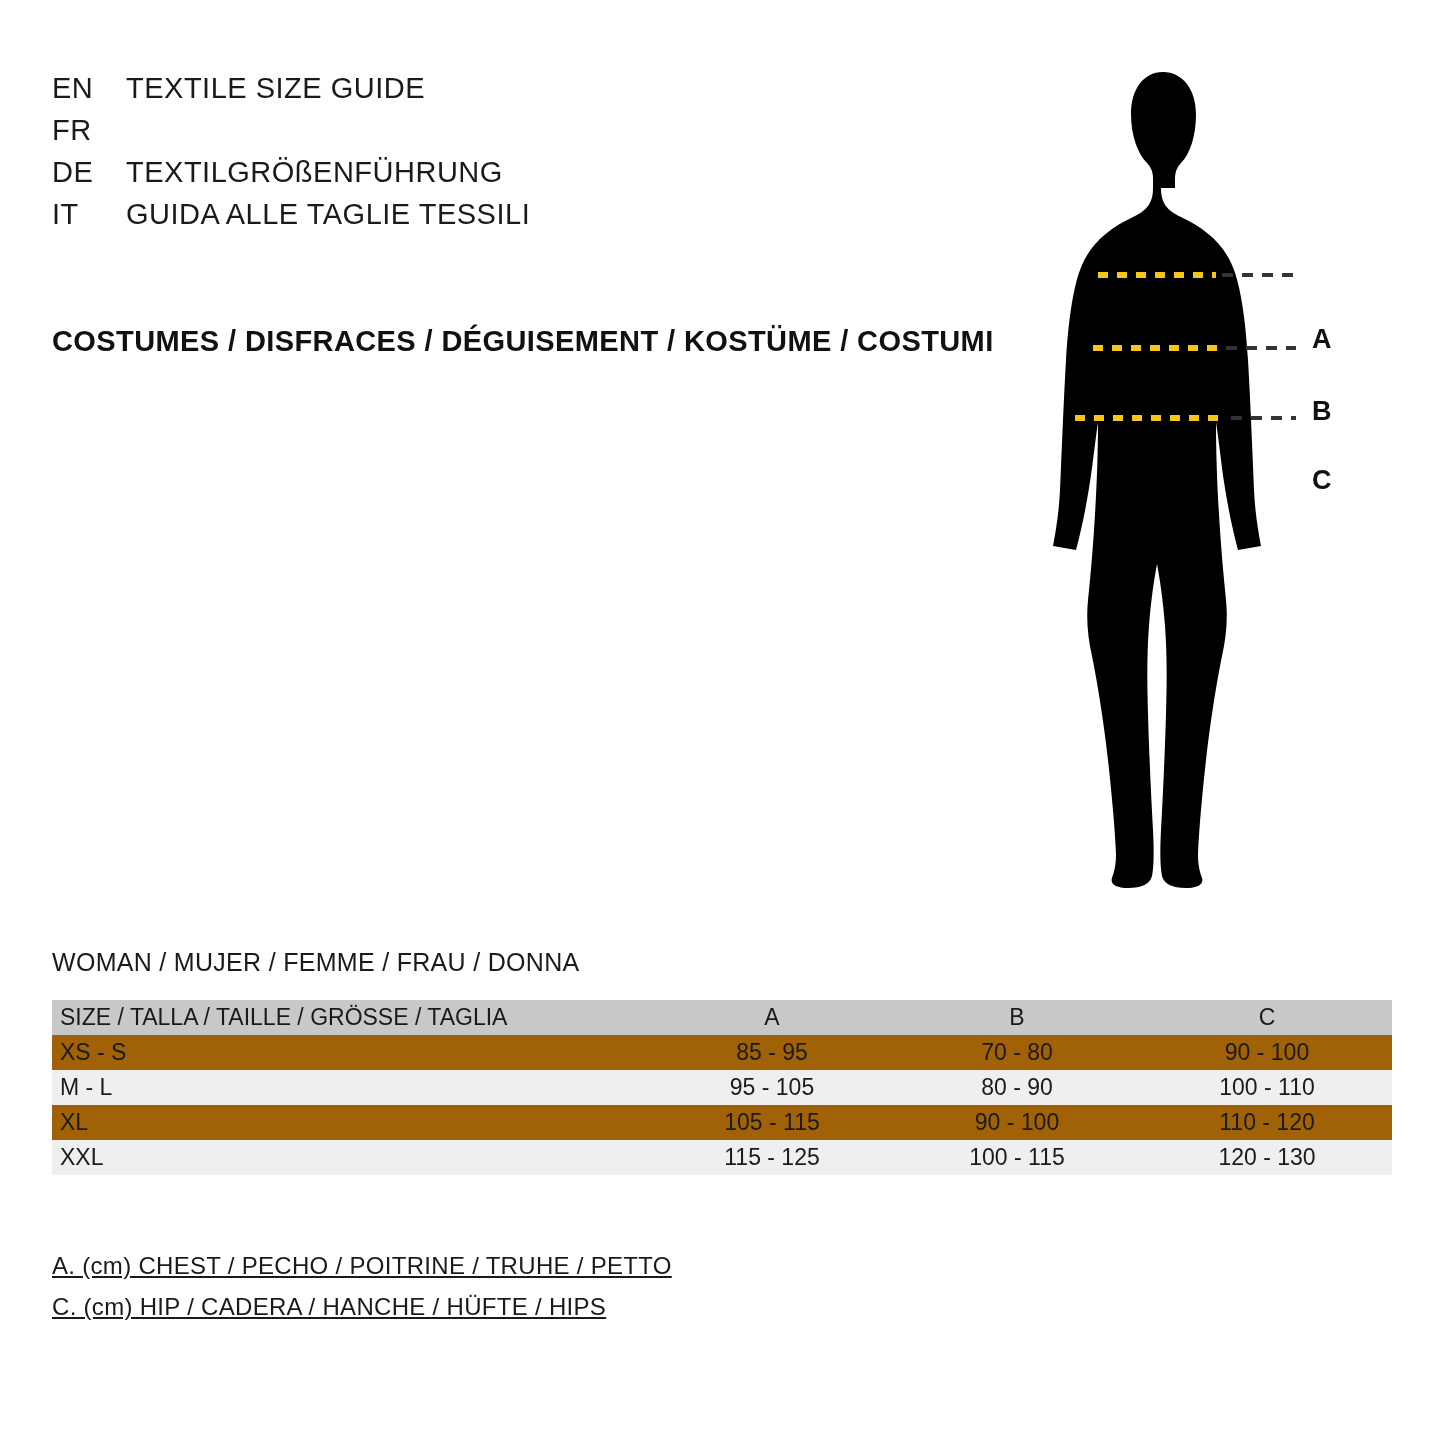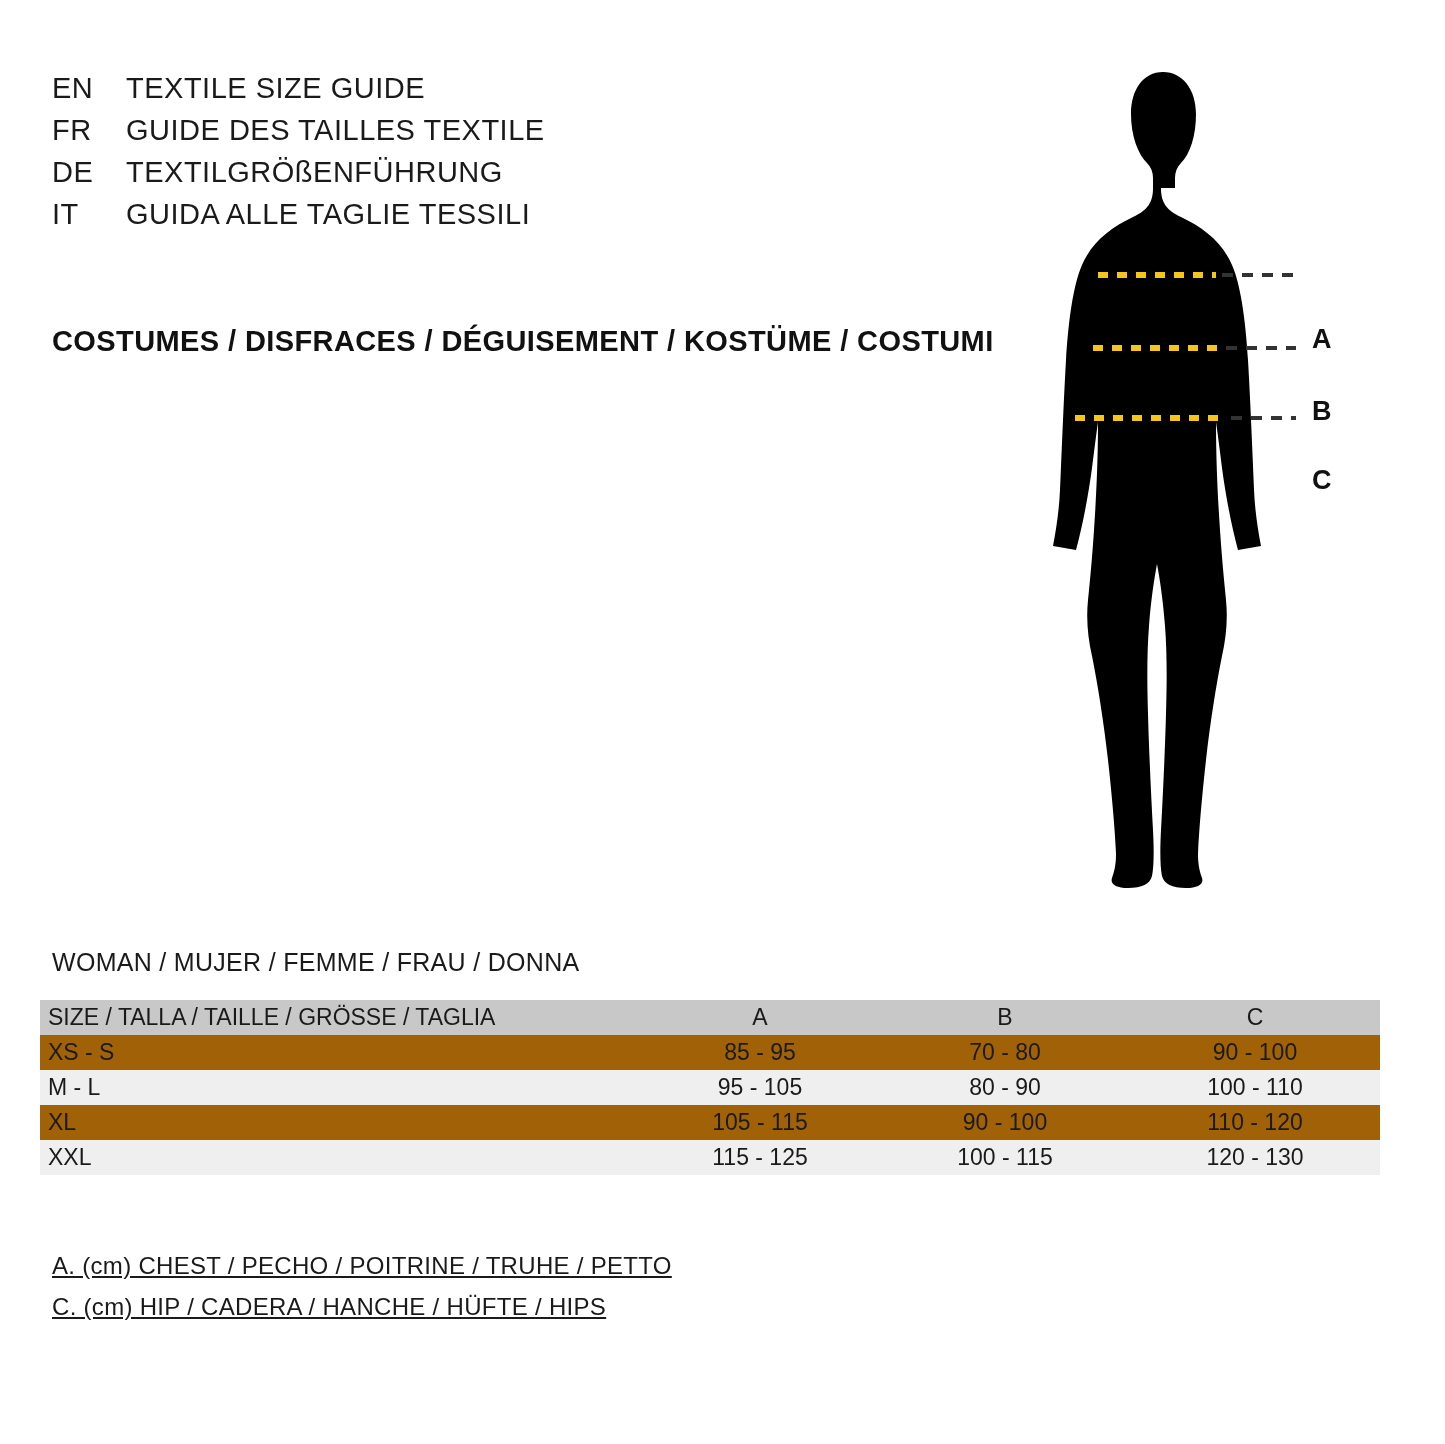--- a/index.html
+++ b/index.html
@@ -76,21 +76,21 @@
   .table-title {
     position: absolute;
     left: 52px;
     top: 948px;
     font-size: 25px;
     letter-spacing: 0.3px;
     color: #1a1a1a;
   }
   table.size-table {
     position: absolute;
-    left: 40px;
+    left: 52px;
     top: 1000px;
     width: 1340px;
     border-collapse: collapse;
     font-size: 23px;
     color: #1a1a1a;
   }
   table.size-table th,
   table.size-table td {
     padding: 0;
     height: 35px;
@@ -136,21 +136,20 @@
 </head>
 <body>
 
 <div class="lang-block">
   <div class="lang-row">
     <span class="lang-code">EN</span>
     <span class="lang-text">TEXTILE SIZE GUIDE</span>
   </div>
   <div class="lang-row">
     <span class="lang-code">FR</span>
-    <span class="lang-text">GUIDE DES TAILLES TEXTILE</span>
   </div>
   <div class="lang-row">
     <span class="lang-code">DE</span>
     <span class="lang-text">TEXTILGRÖßENFÜHRUNG</span>
   </div>
   <div class="lang-row">
     <span class="lang-code">IT</span>
     <span class="lang-text">GUIDA ALLE TAGLIE TESSILI</span>
   </div>
 </div>

